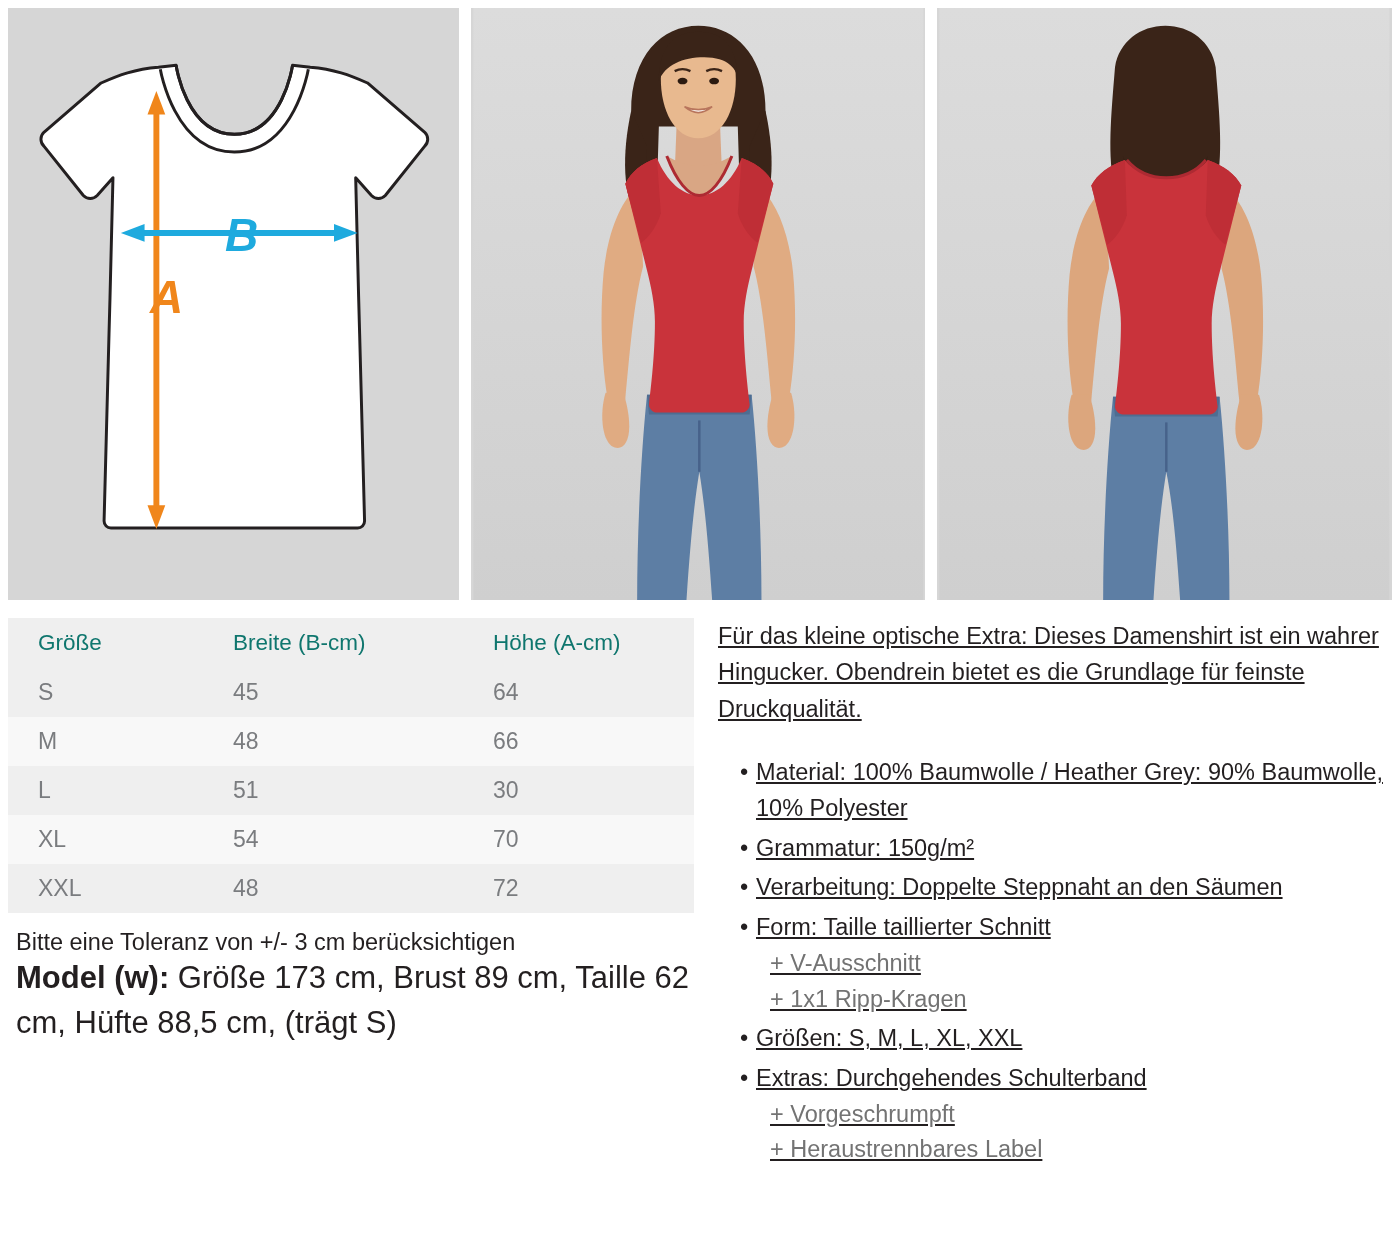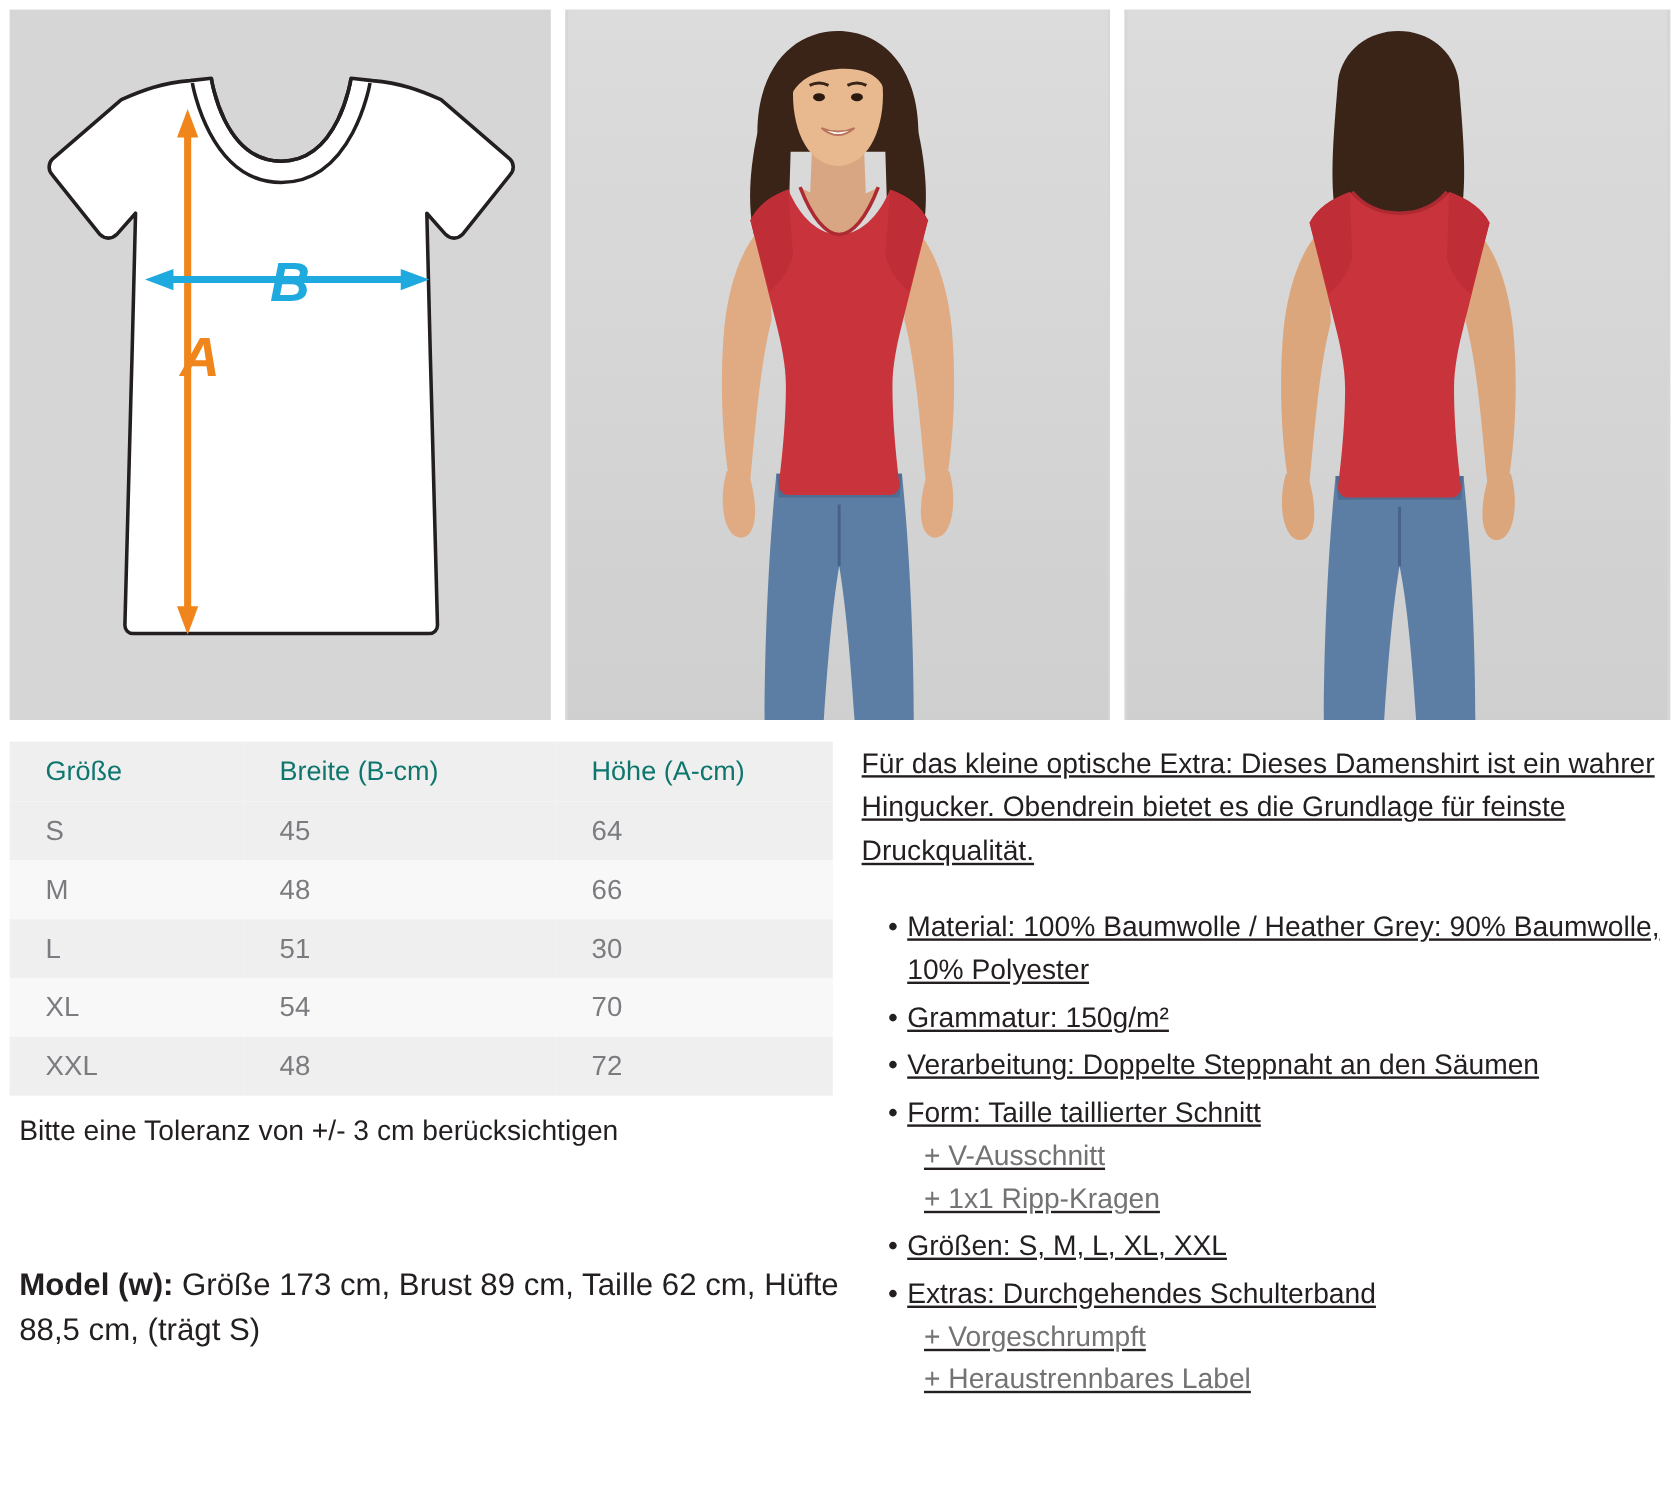--- a/index.html
+++ b/index.html
@@ -63,23 +63,22 @@
   .col-b { width: 260px; }
   .col-h { width: 231px; }
 
   .tolerance {
     margin-top: 16px;
     padding-left: 8px;
     font-size: 23.5px;
     color: #231f20;
   }
   .model-note {
-    margin-top: 96px;
     padding-left: 8px;
-    font-size: 26px;
+    font-size: 31px;
     line-height: 1.45;
     color: #231f20;
   }
   .model-note b { font-weight: bold; }
 
   
   .desc-intro {
     font-size: 23.5px;
     line-height: 1.55;
     color: #231f20;

